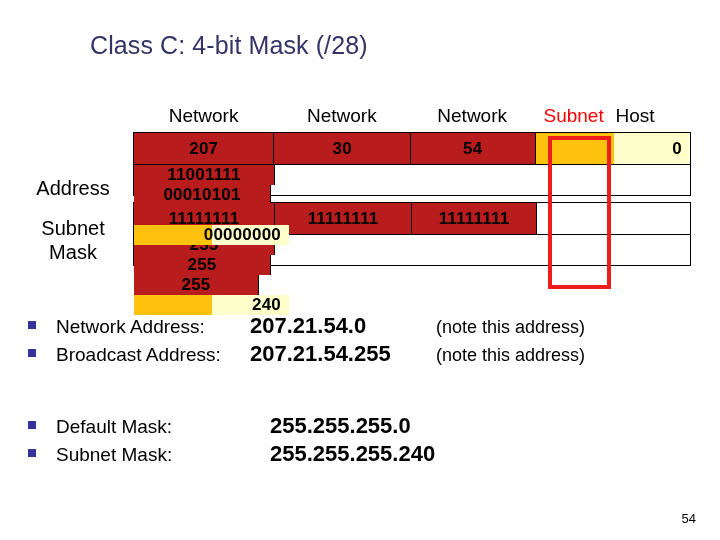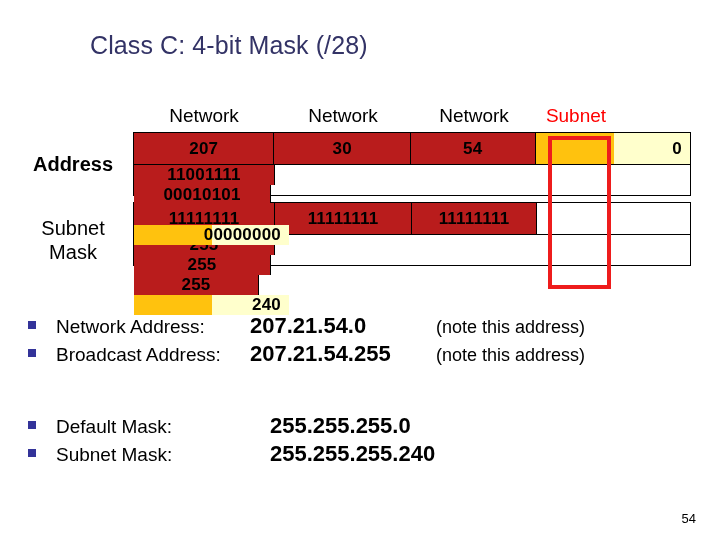--- a/index.html
+++ b/index.html
@@ -107,21 +107,21 @@
 
   
   .side-label {
     position: absolute;
     font-size: 20px;
     color: #000000;
     text-align: center;
     line-height: 24px;
     font-weight: normal;
   }
-  #label-address { left: 14px; top: 152px; width: 118px; font-weight: bold; }
+  #label-address { left: 14px; top: 176px; width: 118px; }
   #label-subnet-mask { left: 14px; top: 216px; width: 118px; }
 
   
   .bullet-list { position: absolute; left: 28px; }
   #list-addresses { top: 313px; }
   #list-masks { top: 413px; }
 
   .bullet-row {
     display: flex;
     align-items: baseline;
@@ -173,20 +173,21 @@
 
 <div id="slide-title">Class C: 4-bit Mask (/28)</div>
 
 <div id="table-area">
 
   <div class="col-headers">
     <div class="col-header ch-net1">Network</div>
     <div class="col-header ch-net2">Network</div>
     <div class="col-header ch-net3">Network</div>
     <div class="col-header ch-subnet">Subnet</div>
+    <div class="col-header ch-host">Host</div>
   </div>
 
   <div class="grid-block">
     <div class="grid-row">
       <div class="cell c1">207</div>
       <div class="cell c2">30</div>
       <div class="cell c3">54</div>
       <div class="cell c4">
           <span class="cellval">0</span>
         </div>

